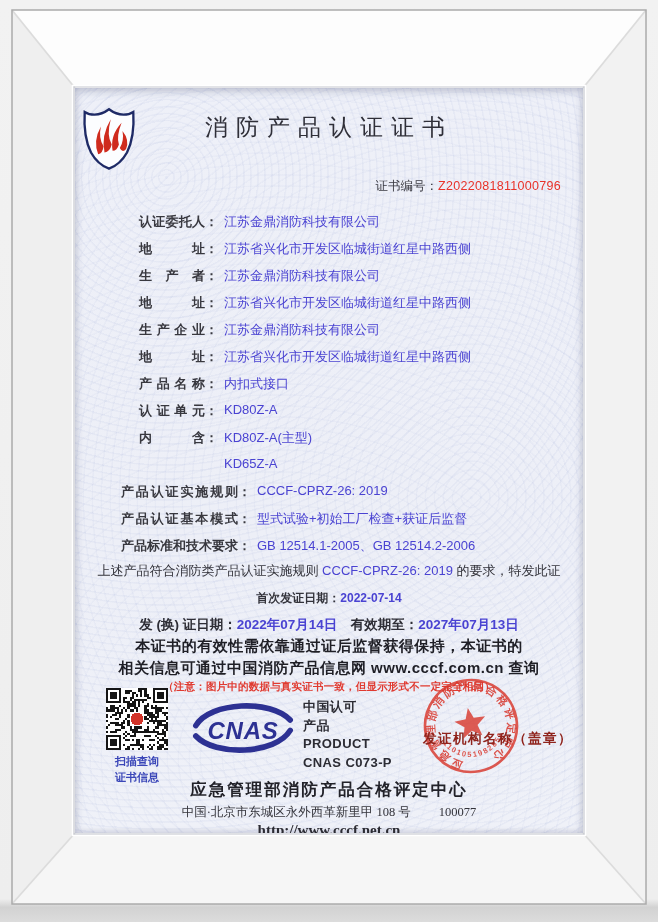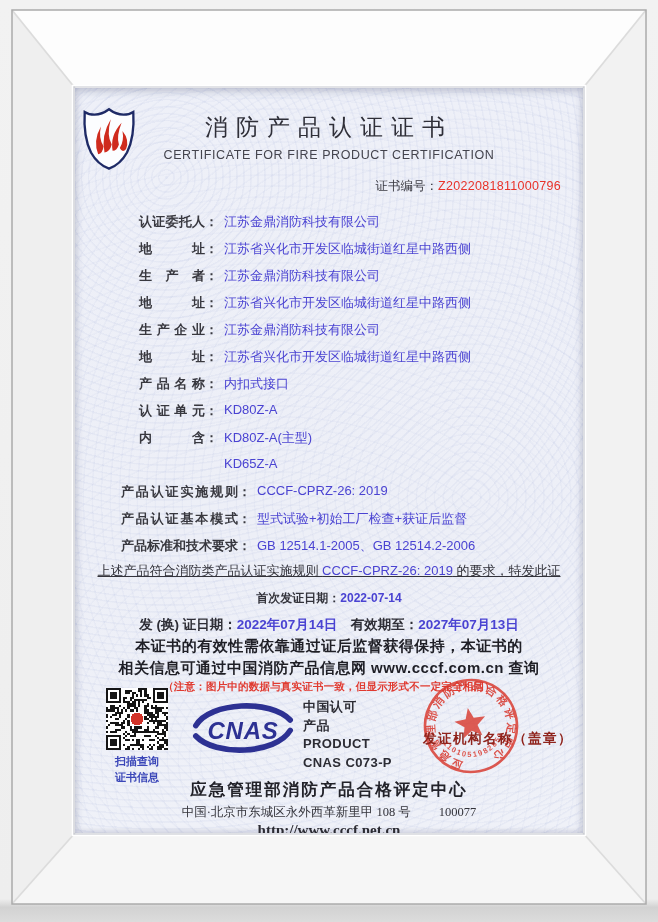--- a/index.html
+++ b/index.html
@@ -38,21 +38,21 @@
   .fields{ top:122px; left:0; right:0; }
   .frow{ display:flex; align-items:flex-start; height:27px; padding-left:64px; padding-top:3px;
          font-size:13px; color:#3a3a42; white-space:nowrap; }
   .frow.wide{ padding-left:46px; }
   .flabel{ display:inline-block; width:66px; text-align:justify; text-align-last:justify;
            font-weight:600; color:#38383f; }
   .flabel-wide{ width:117px; }
   .fcolon{ font-weight:600; color:#38383f; }
   .fvalue{ margin-left:6px; color:#4a43d2; font-weight:500; }
   
-  .conformity{ top:474px; font-size:13px; color:#33333b; font-weight:500;text-decoration:underline; }
+  .conformity{ top:474px; font-size:13px; color:#33333b; font-weight:500; }
   .conformity .rule{ color:#4a43d2; }
   .first-issue{ top:502px; font-size:12px; color:#33333b; font-weight:600; }
   .first-issue .date{ color:#4a43d2; }
   .issue-line{ top:528px; font-size:13.5px; color:#2e2e36; font-weight:600; }
   .issue-line .date{ color:#4a43d2; }
   .validity{ font-size:15px; font-weight:700; color:#1f1f26; letter-spacing:.5px; }
   .v1{ top:549px; } .v2{ top:571px; }
   .notice{ top:592px; font-size:10.5px; font-weight:700; color:#e03a30; letter-spacing:.2px; }
   
   .qr-block{ left:30px; top:600px; width:64px; text-align:center; }
@@ -80,21 +80,20 @@
       <path d="M30,2 C34,5 40,8 46,8 C50,8 54,7 57,5 C58,22 56,38 50,50 C45,59 38,65 30,68 C22,65 15,59 10,50 C4,38 2,22 3,5 C6,7 10,8 14,8 C20,8 26,5 30,2 Z" fill="#fcfdff" stroke="#1e2a66" stroke-width="2.6"></path>
       <g fill="#cf2b1e">
         <path d="M18,52 Q12,37 21,21 Q18,34 24,43 Q23,51 18,52 Z"></path>
         <path d="M25,50 Q21,31 32,13 Q27,31 33,41 Q31,49 25,50 Z"></path>
         <path d="M34,48 Q31,31 44,17 Q38,32 41,41 Q39,48 34,48 Z"></path>
         <path d="M42,45 Q47,37 45,26 Q53,36 49,46 Q45,51 42,45 Z"></path>
       </g>
     </svg>
 
     <div class="abs center title">消防产品认证证书</div>
-    <div class="abs center subtitle">CERTIFICATE FOR FIRE PRODUCT CERTIFICATION</div>
 
     <div class="abs certno">
       <span>证书编号：</span><span class="num">Z2022081811000796</span>
     </div>
 
     <div class="abs fields">
         <div class="frow">
           <span class="flabel">认证委托人</span>
           <span class="fcolon">：</span>
           <span class="fvalue">江苏金鼎消防科技有限公司</span>

